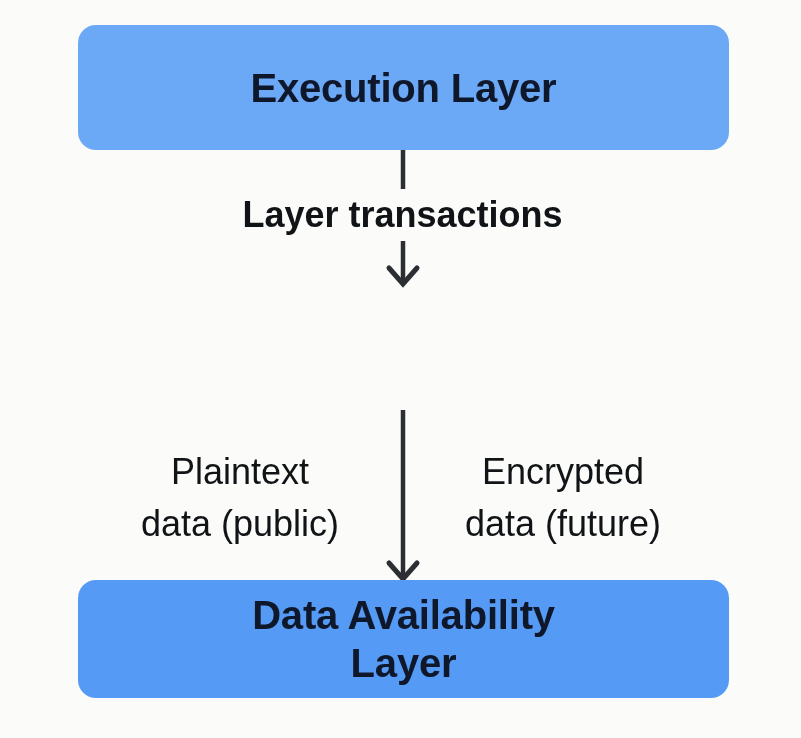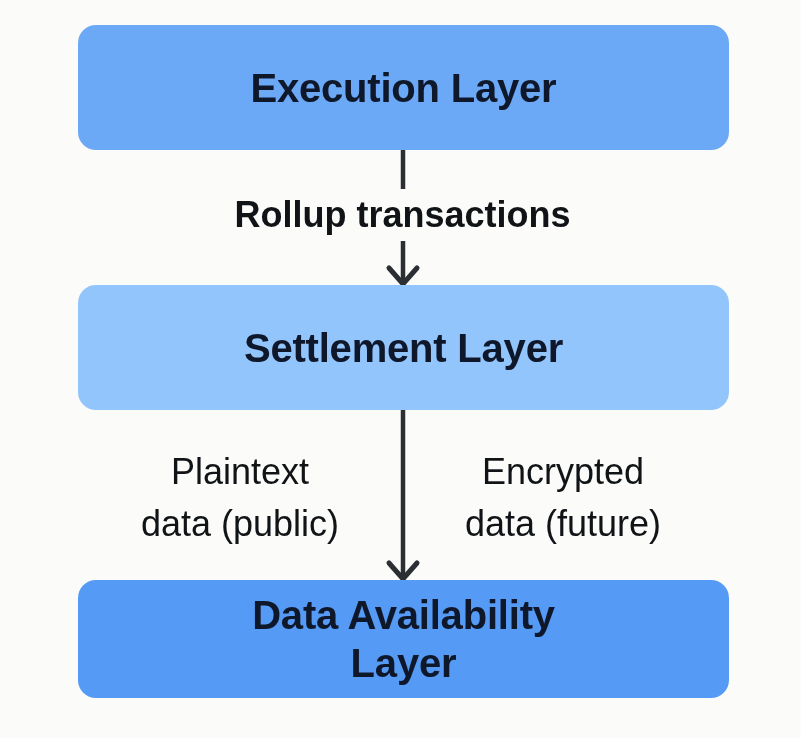--- a/index.html
+++ b/index.html
@@ -120,25 +120,22 @@
 
   <svg class="arrow" width="801" height="738" viewBox="0 0 801 738" aria-hidden="true">
     <line x1="403" y1="410" x2="403" y2="576" stroke="#2b2f33" stroke-width="4.5" stroke-linecap="butt"></line>
     <polyline points="389,563 403,579 417,563" fill="none" stroke="#2b2f33" stroke-width="5" stroke-linecap="round" stroke-linejoin="miter"></polyline>
   </svg>
 
   <div class="layer-box" id="box-execution">
     <span class="layer-label">Execution Layer</span>
   </div>
 
-  <div class="edge-label" id="label-rollup">Rollup transactions</div>
+  <div class="edge-label" id="label-rollup">Layer transactions</div>
 
-  <div class="layer-box" id="box-settlement">
-    <span class="layer-label">Settlement Layer</span>
-  </div>
 
   <div class="edge-label" id="label-encrypted">Encrypted
 data (future)</div>
 
   <div class="edge-label" id="label-plaintext">Plaintext
 data (public)</div>
 
   <div class="layer-box" id="box-data-availability">
     <span class="layer-label">Data Availability
 Layer</span>

